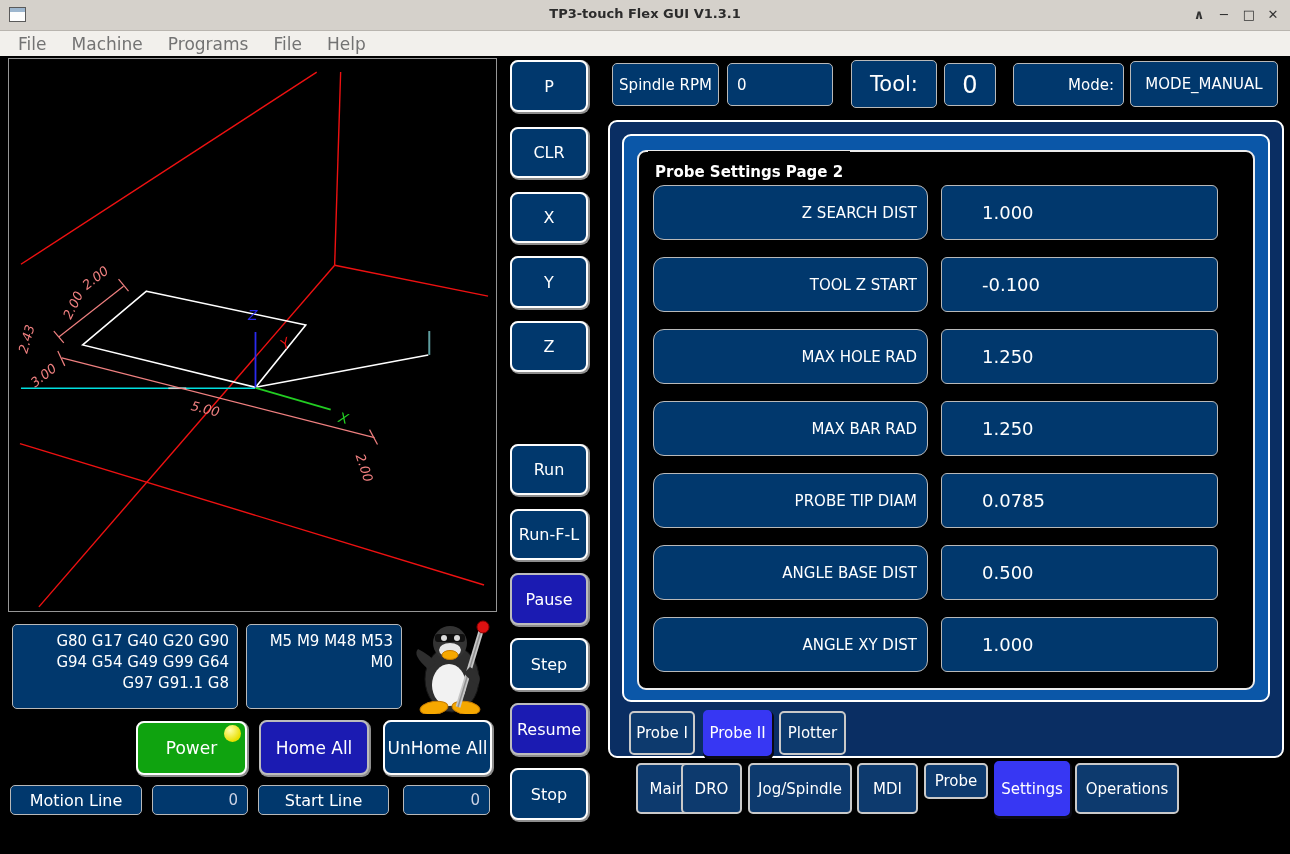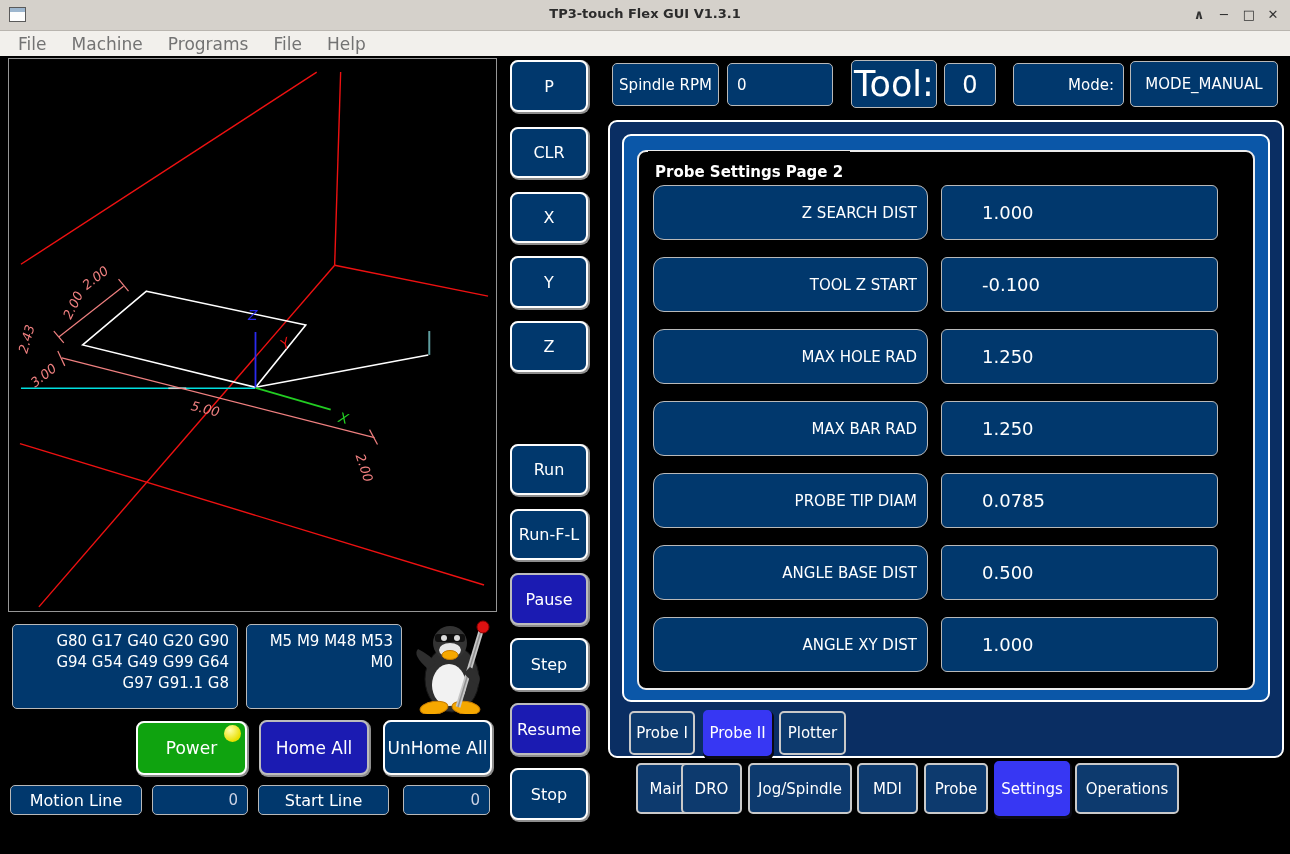--- a/index.html
+++ b/index.html
@@ -132,21 +132,21 @@
     <div class="abs btn" style="left:510px;top:265px;width:78px;height:51px;">Z</div>
     <div class="abs btn" style="left:510px;top:388px;width:78px;height:51px;">Run</div>
     <div class="abs btn" style="left:510px;top:453px;width:78px;height:51px;">Run-F-L</div>
     <div class="abs btn royal" style="left:510px;top:517px;width:78px;height:52px;">Pause</div>
     <div class="abs btn" style="left:510px;top:582px;width:78px;height:52px;">Step</div>
     <div class="abs btn royal" style="left:510px;top:647px;width:78px;height:52px;">Resume</div>
     <div class="abs btn" style="left:510px;top:712px;width:78px;height:52px;">Stop</div>
 
     <div class="abs box" style="left:612px;top:7px;width:107px;height:43px;">Spindle RPM</div>
     <div class="abs box left" style="left:727px;top:7px;width:106px;height:43px;">0</div>
-    <div class="abs box" style="left:851px;top:4px;width:86px;height:48px;font-size:35px;">Tool:</div>
+    <div class="abs box" style="left:851px;top:4px;width:86px;height:48px;font-size:21px;">Tool:</div>
     <div class="abs box" style="left:944px;top:7px;width:52px;height:43px;font-size:24px;">0</div>
     <div class="abs box right" style="left:1013px;top:7px;width:111px;height:43px;">Mode:</div>
     <div class="abs box" style="left:1130px;top:5px;width:148px;height:46px;">MODE_MANUAL</div>
 
     <div class="abs panel-outer" style="left:608px;top:64px;width:676px;height:638px;"></div>
     <div class="abs panel-inner" style="left:622px;top:78px;width:648px;height:568px;"></div>
     <div class="abs fieldset" style="left:637px;top:94px;width:618px;height:540px;"></div>
     <div class="legend abs" style="top:95px;">Probe Settings Page 2</div>
 
     <div class="abs row-label" style="left:653px;top:129px;width:275px;height:55px;">Z SEARCH DIST</div>
@@ -165,21 +165,21 @@
     <div class="abs row-value" style="left:941px;top:561px;width:277px;height:55px;">1.000</div>
 
     <div class="abs tab" style="left:629px;top:655px;width:66px;height:44px;">Probe I</div>
     <div class="abs tab active" style="left:703px;top:654px;width:69px;height:46px;">Probe II</div>
     <div class="abs tab" style="left:779px;top:655px;width:67px;height:44px;">Plotter</div>
 
     <div class="abs tab" style="left:636px;top:707px;width:63px;height:51px;">Main</div>
     <div class="abs tab" style="left:681px;top:707px;width:61px;height:51px;">DRO</div>
     <div class="abs tab" style="left:748px;top:707px;width:104px;height:51px;">Jog/Spindle</div>
     <div class="abs tab" style="left:857px;top:707px;width:61px;height:51px;">MDI</div>
-    <div class="abs tab" style="left:924px;top:707px;width:64px;height:51px;">Probe</div>
+    <div class="abs tab" style="left:924px;top:707px;width:64px;height:36px;">Probe</div>
     <div class="abs tab active" style="left:994px;top:705px;width:76px;height:55px;">Settings</div>
     <div class="abs tab" style="left:1075px;top:707px;width:104px;height:51px;">Operations</div>
 
     <div class="abs box gtext" style="left:12px;top:568px;width:226px;height:85px;">G80 G17 G40 G20 G90 G94 G54 G49 G99 G64 G97 G91.1 G8</div>
     <div class="abs box gtext" style="left:246px;top:568px;width:156px;height:85px;">M5 M9 M48 M53 M0</div>
 
     <svg class="abs" style="left:408px;top:561px;" width="92" height="97" viewBox="0 0 92 97">
       <ellipse cx="44" cy="62" rx="27" ry="33" fill="#2e2e2e" stroke="#161616"></ellipse>
       <path d="M20,52 Q4,38 10,32 Q22,38 28,46 Z" fill="#2e2e2e"></path>
       <ellipse cx="41" cy="68" rx="17" ry="21" fill="#f2f2f2"></ellipse>

